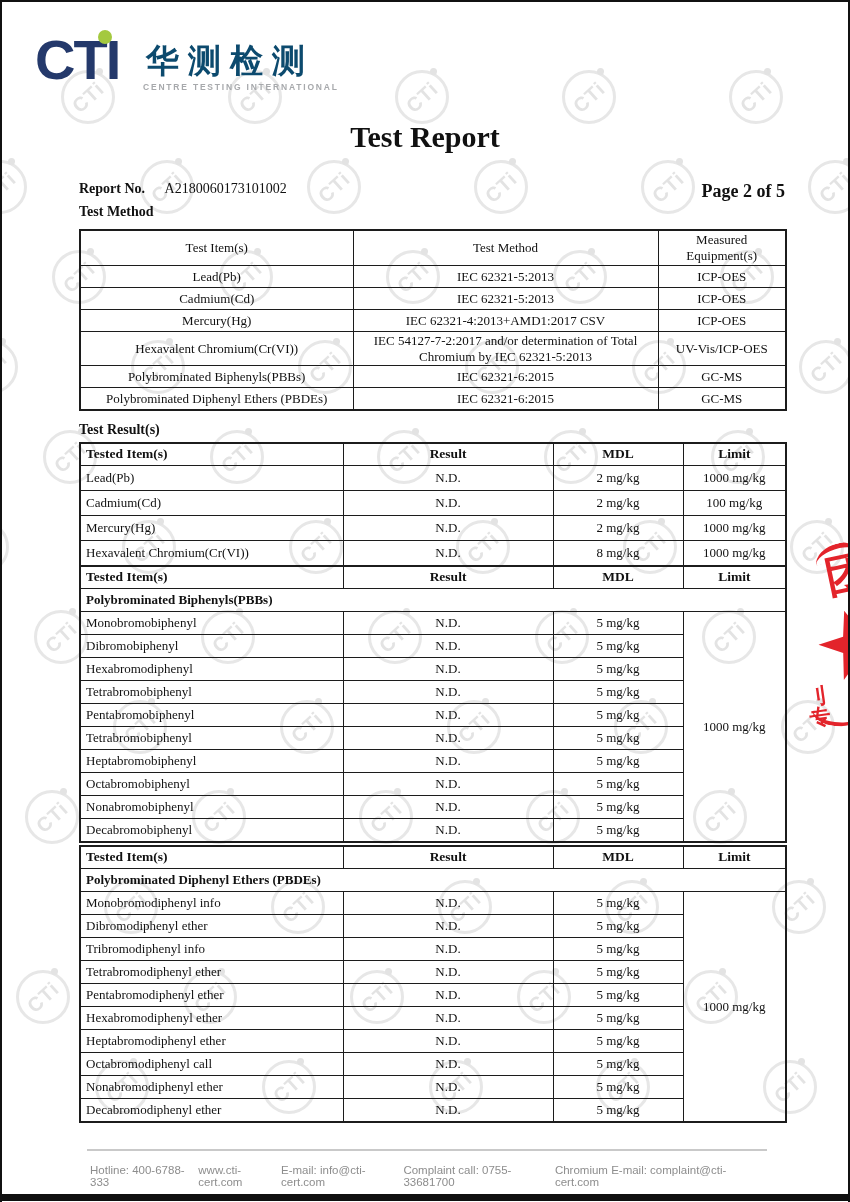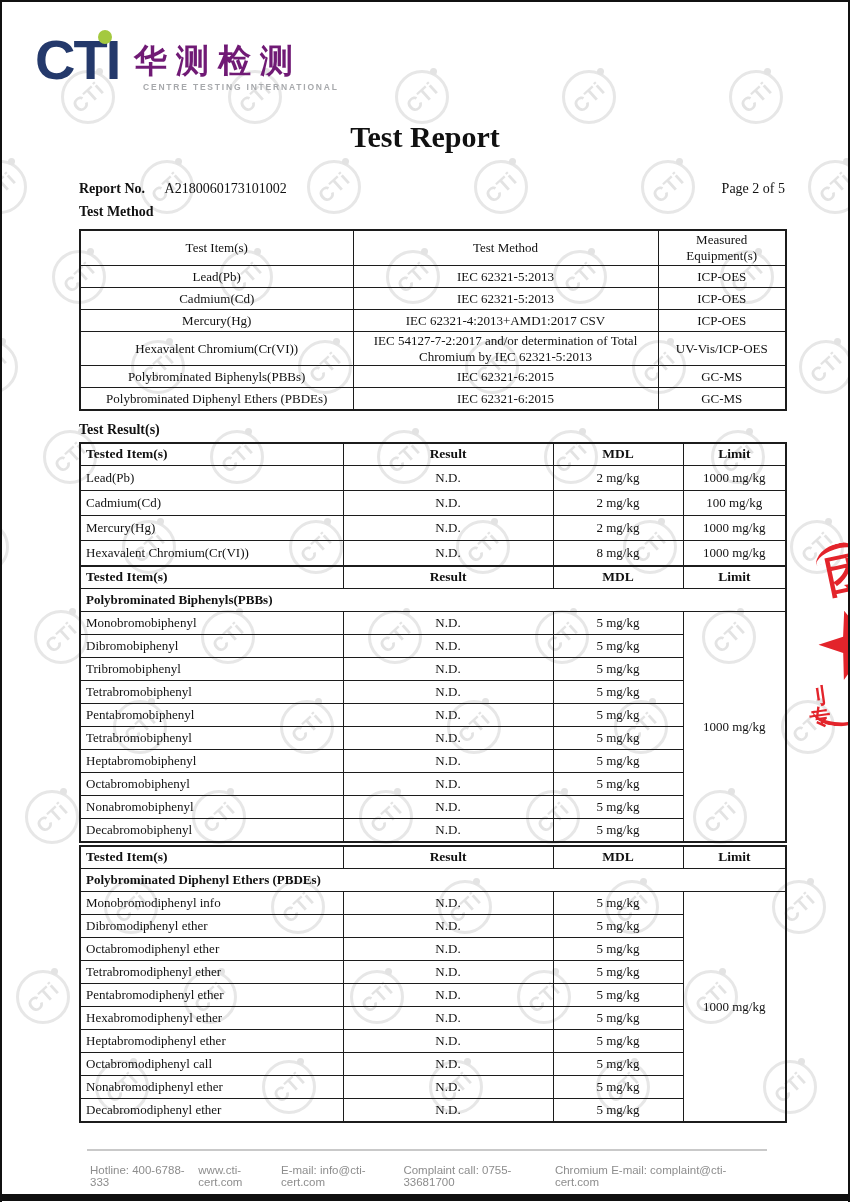--- a/index.html
+++ b/index.html
@@ -16,31 +16,31 @@
   .wm::after { content:''; position:absolute; top:-5px; right:9px; width:7px; height:7px;
         background:#e3e3e3; border-radius:50%; }
   .wm span { font:900 20px "Liberation Sans", sans-serif; color:#e3e3e3;
         transform:rotate(-42deg); letter-spacing:1px; }
   .content { position:absolute; inset:0; z-index:1; }
   
   .logo-cti { position:absolute; left:33px; top:30px; font:900 56px "Liberation Sans", sans-serif;
         color:#24396b; letter-spacing:-2px; line-height:1; }
   .logo-dot { position:absolute; left:96px; top:28px; width:14px; height:14px;
         background:#a4c93f; border-radius:50%; }
-  .logo-cn { position:absolute; left:132px; top:42px; font:bold 33px "Liberation Sans", sans-serif;
-        color:#701a75; letter-spacing:9px; line-height:1; }
+  .logo-cn { position:absolute; left:144px; top:42px; font:bold 33px "Liberation Sans", sans-serif;
+        color:#0c4a6e; letter-spacing:9px; line-height:1; }
   .logo-sub { position:absolute; left:141px; top:80px; font:bold 8.5px "Liberation Sans", sans-serif;
         color:#a7a9ac; letter-spacing:1.8px; }
   
   .doc-title { position:absolute; left:0; top:118px; width:100%; text-align:center;
         font-weight:bold; font-size:30px; }
   .report-row { position:absolute; left:77px; top:179px; width:706px; font-size:14px; }
   .report-label { font-weight:bold; }
   .report-no { margin-left:16px; }
-  .page-label { position:absolute; right:0; top:0; font-size:14px; }
+  .page-label { position:absolute; right:0; top:0; font-size:18px;font-weight:bold; }
   .sec-label { position:absolute; left:77px; font-weight:bold; font-size:14px; }
   
   table.t { position:absolute; left:77px; width:706px; border-collapse:collapse;
         table-layout:fixed; font-size:13px; border:2px solid #1c1c1c; }
   table.t td { border:1px solid #1c1c1c; text-align:center; padding:1px 4px;
         line-height:1.2; overflow:hidden; }
   #methodTable thead td { height:32px; }
   #methodTable tbody td { height:19px; }
   .result thead td { font-weight:bold; font-size:13.5px; height:19px; }
   .result thead td.c0 { text-align:left; padding-left:5px; }
@@ -396,21 +396,21 @@
             <td>N.D.</td>
             <td>5 mg/kg</td>
             <td class="limit-cell" rowspan="10">1000 mg/kg</td>
           </tr>
           <tr>
             <td class="c0">Dibromobiphenyl</td>
             <td>N.D.</td>
             <td>5 mg/kg</td>
           </tr>
           <tr>
-            <td class="c0">Tribromobiphenyl</td>
+            <td class="c0">Hexabromodiphenyl</td>
             <td>N.D.</td>
             <td>5 mg/kg</td>
           </tr>
           <tr>
             <td class="c0">Tetrabromobiphenyl</td>
             <td>N.D.</td>
             <td>5 mg/kg</td>
           </tr>
           <tr>
             <td class="c0">Pentabromobiphenyl</td>
@@ -469,21 +469,21 @@
             <td>N.D.</td>
             <td>5 mg/kg</td>
             <td class="limit-cell" rowspan="10">1000 mg/kg</td>
           </tr>
           <tr>
             <td class="c0">Dibromodiphenyl ether</td>
             <td>N.D.</td>
             <td>5 mg/kg</td>
           </tr>
           <tr>
-            <td class="c0">Octabromodiphenyl ether</td>
+            <td class="c0">Tribromodiphenyl info</td>
             <td>N.D.</td>
             <td>5 mg/kg</td>
           </tr>
           <tr>
             <td class="c0">Tetrabromodiphenyl ether</td>
             <td>N.D.</td>
             <td>5 mg/kg</td>
           </tr>
           <tr>
             <td class="c0">Pentabromodiphenyl ether</td>

